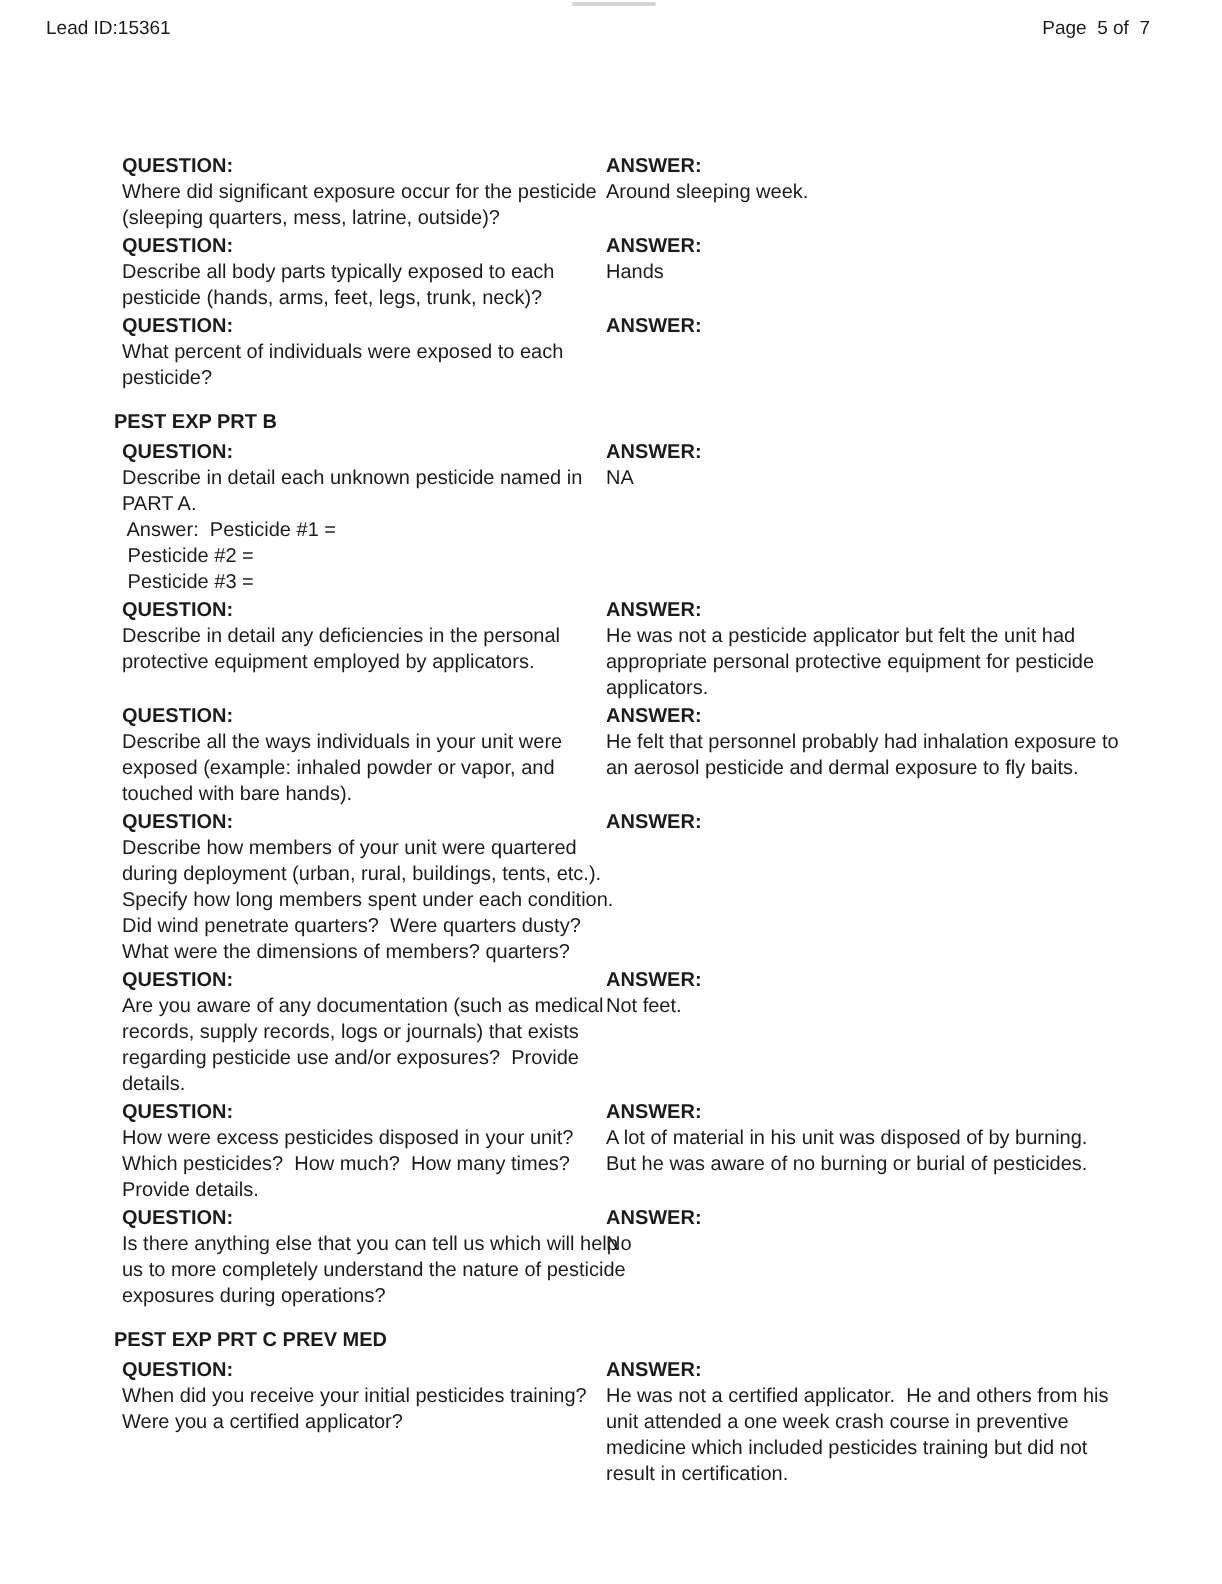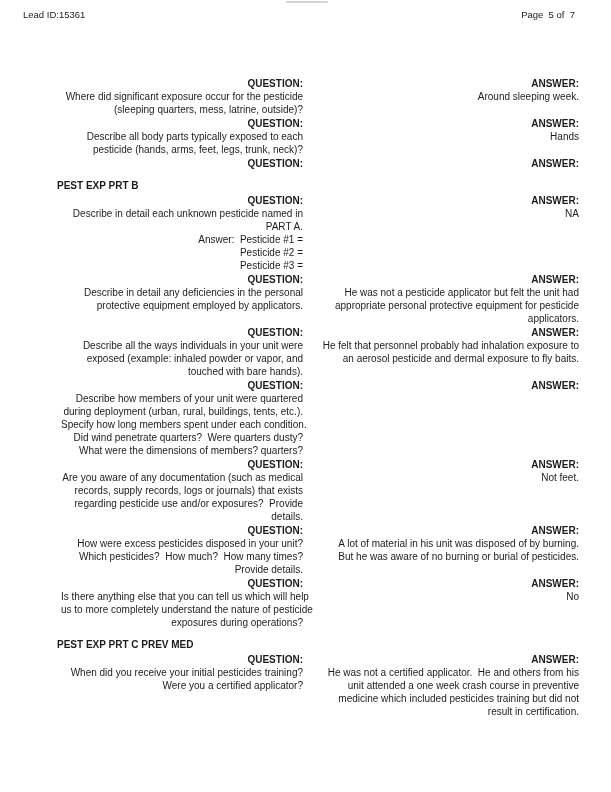--- a/index.html
+++ b/index.html
@@ -37,21 +37,20 @@
     position: absolute;
     top: 77px;
     left: 57px;
     width: 522px;
   }
   .row {
     display: grid;
     grid-template-columns: 242px 1fr;
     margin-left: 4px;
     margin-bottom: 1px;
-    text-align: right;
   }
   .lbl {
     font-weight: bold;
     font-size: 10px;
     line-height: 13px;
     white-space: pre;
   }
   .txt {
     font-size: 10px;
     line-height: 13px;
@@ -97,20 +96,22 @@
       </div>
       <div>
         <div class="lbl">ANSWER:</div>
         <div class="txt">Hands</div>
       </div>
     </div>
 
     <div class="row">
       <div>
         <div class="lbl">QUESTION:</div>
+        <div class="txt">What percent of individuals were exposed to each
+pesticide?</div>
       </div>
       <div>
         <div class="lbl">ANSWER:</div>
       </div>
     </div>
 
     <div class="section">PEST EXP PRT B</div>
 
     <div class="row">
       <div>

